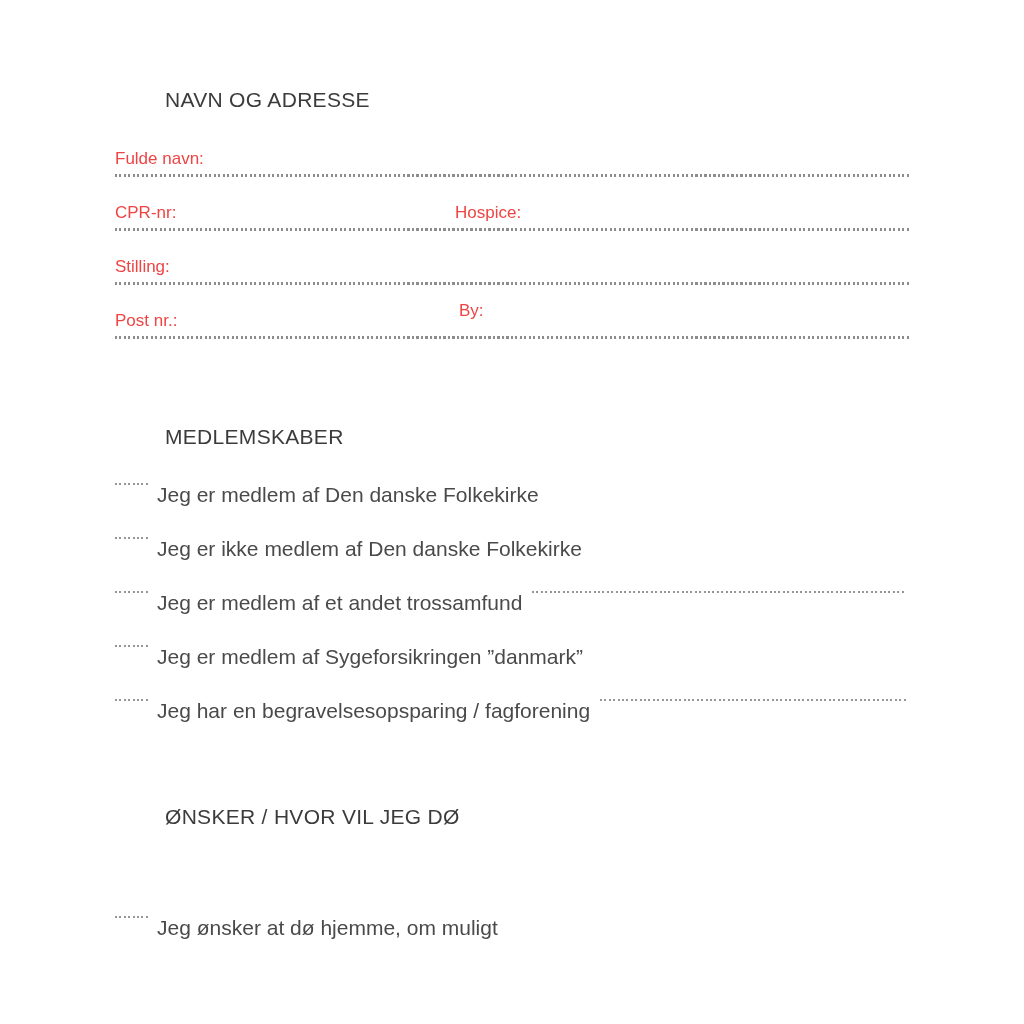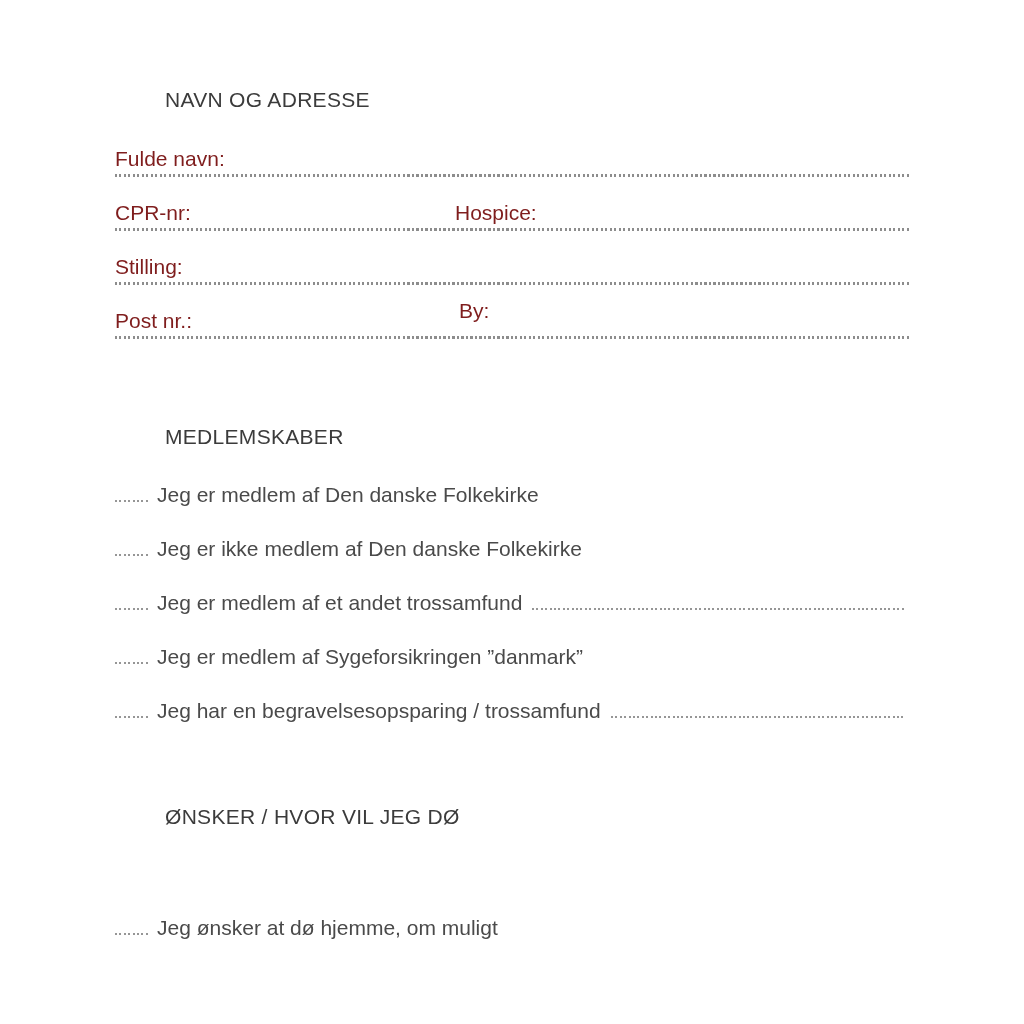--- a/index.html
+++ b/index.html
@@ -28,38 +28,37 @@
     left: 11px;
     font-size: 21px;
     line-height: 22px;
     letter-spacing: 0.3px;
     color: #3b3b3b;
     white-space: nowrap;
     margin-left: 39px;
   }
   .field-label {
     position: absolute;
-    font-size: 21px;
+    font-size: 17px;
     line-height: 22px;
-    color: #7f1d1d;
+    color: #ef4444;
     white-space: nowrap;
   }
   .dotline {
     position: absolute;
     left: 0;
     right: 0;
     height: 3px;
     background-image: repeating-linear-gradient(to right, #8d8d8d 0 2px, transparent 2px 4.5px);
   }
   .item {
     position: absolute;
     left: 0;
     right: 0;
     display: flex;
-    align-items: flex-end;
     height: 24px;
   }
   .item-text {
     font-size: 21px;
     line-height: 24px;
     color: #4a4a4a;
     white-space: nowrap;
     margin-left: 8px;
   }
   .mark-dots {
@@ -118,21 +117,21 @@
       <span class="leader"></span>
     </div>
 
     <div class="item" style="top:645px">
       <span class="mark-dots"></span>
       <span class="item-text">Jeg er medlem af Sygeforsikringen ”danmark”</span>
     </div>
 
     <div class="item" style="top:699px">
       <span class="mark-dots"></span>
-      <span class="item-text">Jeg har en begravelsesopsparing / trossamfund</span>
+      <span class="item-text">Jeg har en begravelsesopsparing / fagforening</span>
       <span class="leader"></span>
     </div>
 
     <div class="heading" style="top:806px">ØNSKER / HVOR VIL JEG DØ</div>
 
 
     <div class="item" style="top:916px">
       <span class="mark-dots"></span>
       <span class="item-text">Jeg ønsker at dø hjemme, om muligt</span>
     </div>

